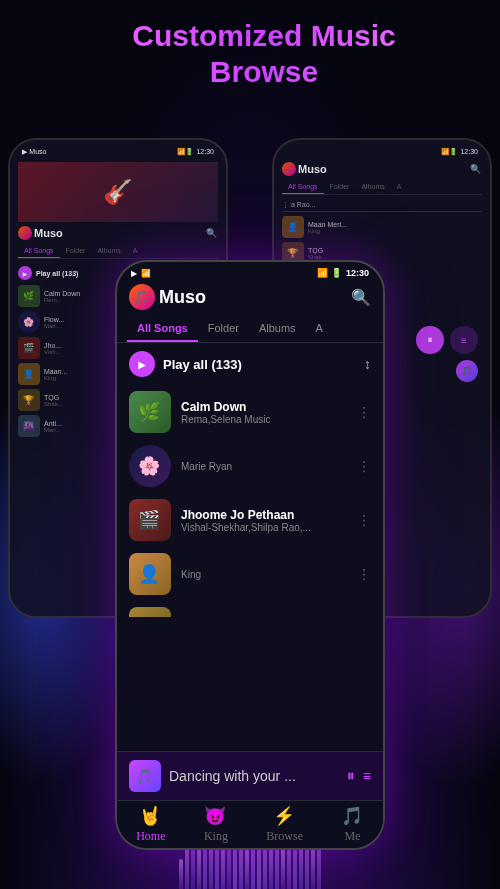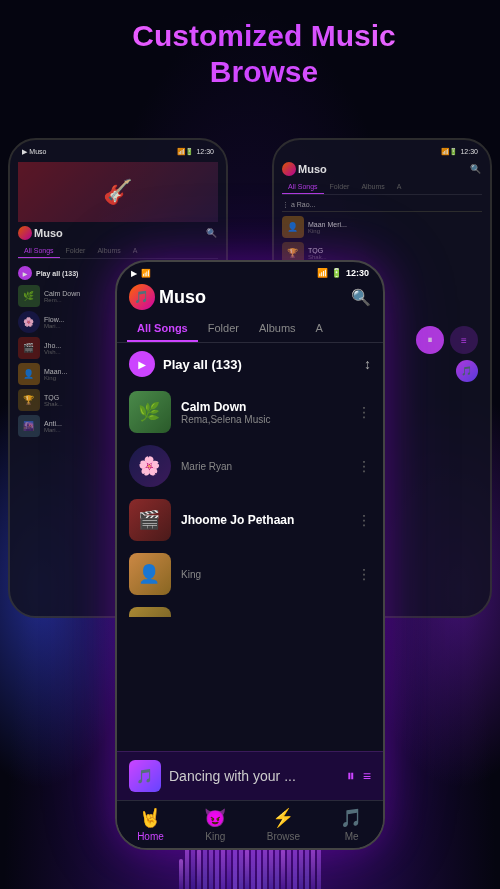--- a/index.html
+++ b/index.html
@@ -314,22 +314,23 @@
       display: flex;
       flex-direction: column;
       align-items: center;
       gap: 2px;
       cursor: pointer;
     }
     .nav-icon {
       font-size: 18px;
     }
     .nav-label {
-      font-size: 10px;
+      font-size: 12px;
       color: #666;
+      font-family: Liberation Serif, serif;
     }
     .nav-item.active .nav-label {
       color: #cc44ff;
     }
 
     
     .back-phone-content {
       padding: 6px 8px;
     }
     .back-status {
@@ -665,20 +666,21 @@
         <div class="song-info">
           <div class="song-artist">Marie Ryan</div>
         </div>
         <span class="song-menu">⋮</span>
       </div>
 
       <div class="song-item">
         <div class="song-thumb thumb-jhoome">🎬</div>
         <div class="song-info">
           <div class="song-title">Jhoome Jo Pethaan</div>
+          <div class="song-artist">Vishal-Shekhar,Shilpa Rao,...</div>
         </div>
         <span class="song-menu">⋮</span>
       </div>
 
       <div class="song-item">
         <div class="song-thumb thumb-maan">👤</div>
         <div class="song-info">
           <div class="song-artist">King</div>
         </div>
         <span class="song-menu">⋮</span>

